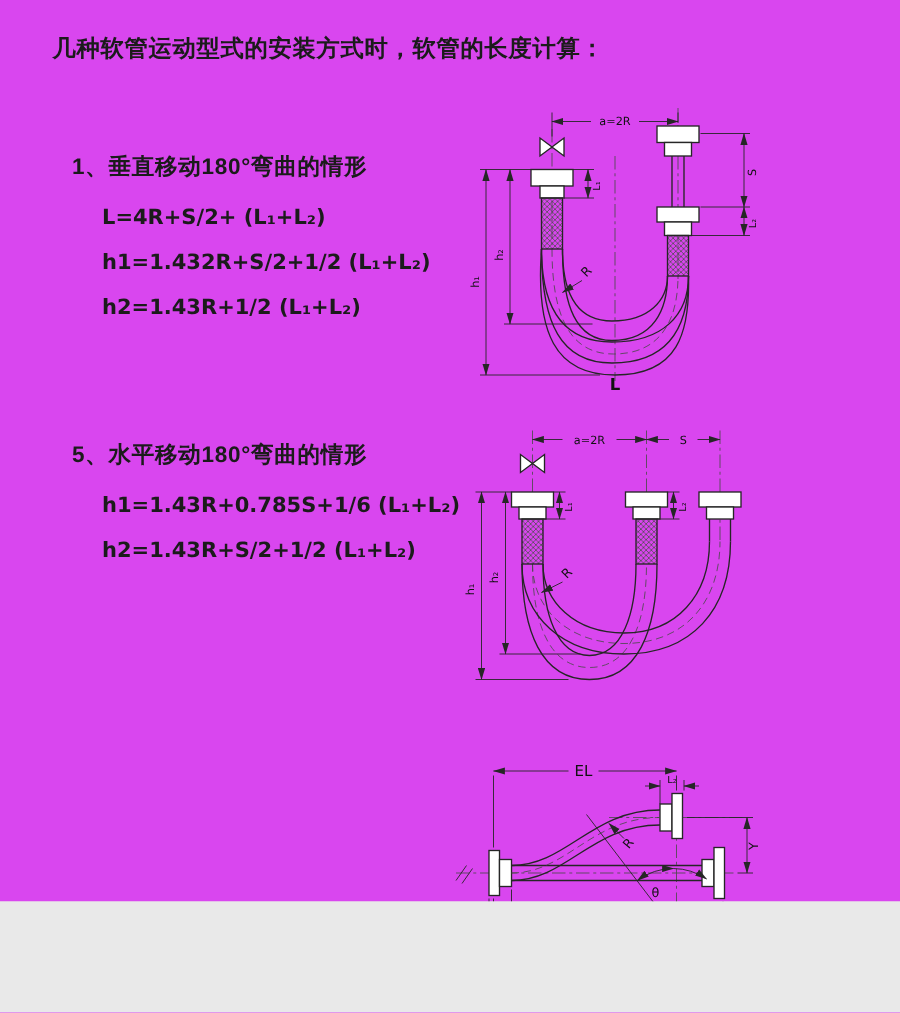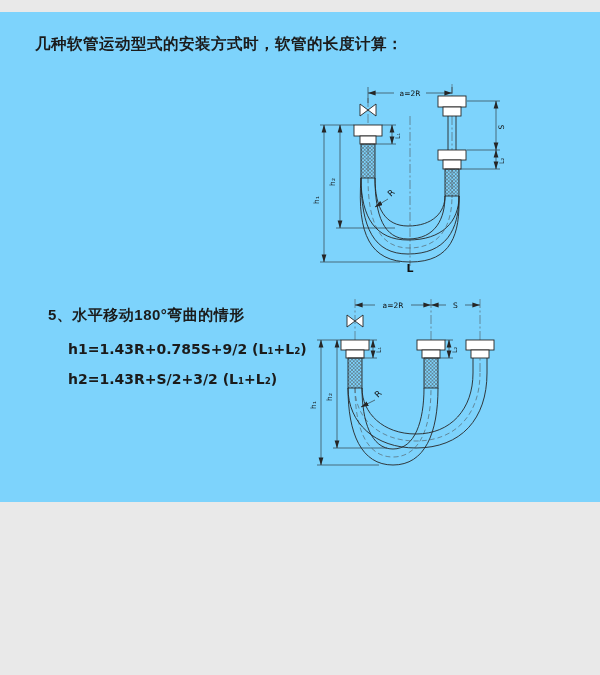--- a/index.html
+++ b/index.html
@@ -1,18 +1,18 @@
 <!DOCTYPE html>
 <html><head>
 <meta charset="utf-8">
 <style>
   html,body{margin:0;padding:0;background:#e9e9e9;}
   .page{
-    position:relative;width:600px;height:490px;margin:12px auto;
-    background:#7dd3fc;overflow:hidden;
+    position:relative;width:600px;height:601px;margin:0 auto;
+    background:#d946ef;overflow:hidden;
     font-family:"Liberation Sans","DejaVu Sans",sans-serif;color:#1b1b1b;
   }
   .title{
     position:absolute;left:35px;top:22px;font-size:15.5px;font-weight:bold;
     letter-spacing:0.5px;white-space:nowrap;
   }
   .sec{position:absolute;left:48px;}
   .sec h2{
     margin:0 0 9px 0;font-size:15px;font-weight:bold;letter-spacing:0.5px;white-space:nowrap;
   }
@@ -33,20 +33,26 @@
   .t9{font-size:10px;} .t10{font-size:11px;font-weight:bold;}
   .rule{position:absolute;left:0;width:600px;top:670px;border-top:1px solid #c9c9c9;}
 </style>
 </head>
 <body>
 
 <div class="page">
 
   <div class="title">几种软管运动型式的安装方式时，软管的长度计算：</div>
 
+  <div class="sec" style="top:102px;">
+    <h2>1、垂直移动180°弯曲的情形</h2>
+    <div class="formula">L=4R+S/2+ (L₁+L₂)</div>
+    <div class="formula">h1=1.432R+S/2+1/2 (L₁+L₂)</div>
+    <div class="formula">h2=1.43R+1/2 (L₁+L₂)</div>
+  </div>
 
   <div class="diag" style="left:300px;top:66px;width:275px;height:197px;">
     <svg viewBox="0 0 275 197">
       <defs>
         <marker id="a1e" markerWidth="8" markerHeight="5.2" refX="7.6" refY="2.6" orient="auto" markerUnits="userSpaceOnUse">
           <path d="M0,0.2 L8,2.6 L0,5 Z" fill="#262626"></path>
         </marker>
         <marker id="a1s" markerWidth="8" markerHeight="5.2" refX="7.6" refY="2.6" orient="auto-start-reverse" markerUnits="userSpaceOnUse">
           <path d="M0,0.2 L8,2.6 L0,5 Z" fill="#262626"></path>
         </marker>
@@ -120,22 +126,22 @@
       <text class="t6" transform="translate(100,58) rotate(-90)" text-anchor="middle">L₁</text>
       <text class="t7" transform="translate(204,49) rotate(-90)" text-anchor="middle">S</text>
       <text class="t6" transform="translate(204,83) rotate(-90)" text-anchor="middle">L₂</text>
       <text class="t8" transform="translate(93,117) rotate(-45)" text-anchor="middle">R</text>
       <text class="t10" x="110" y="194" text-anchor="middle">L</text>
     </svg>
   </div>
 
   <div class="sec" style="top:294px;">
     <h2>5、水平移动180°弯曲的情形</h2>
-    <div class="formula">h1=1.43R+0.785S+9/2 (L₁+L₂)</div>
-    <div class="formula">h2=1.43R+S/2+3/2 (L₁+L₂)</div>
+    <div class="formula">h1=1.43R+0.785S+1/6 (L₁+L₂)</div>
+    <div class="formula">h2=1.43R+S/2+1/2 (L₁+L₂)</div>
   </div>
 
   <div class="diag" style="left:303px;top:281px;width:270px;height:192px;">
     <svg viewBox="0 0 270 192">
       <defs>
         <marker id="a2e" markerWidth="8" markerHeight="5.2" refX="7.6" refY="2.6" orient="auto" markerUnits="userSpaceOnUse">
           <path d="M0,0.2 L8,2.6 L0,5 Z" fill="#262626"></path>
         </marker>
         <marker id="a2s" markerWidth="8" markerHeight="5.2" refX="7.6" refY="2.6" orient="auto-start-reverse" markerUnits="userSpaceOnUse">
           <path d="M0,0.2 L8,2.6 L0,5 Z" fill="#262626"></path>

